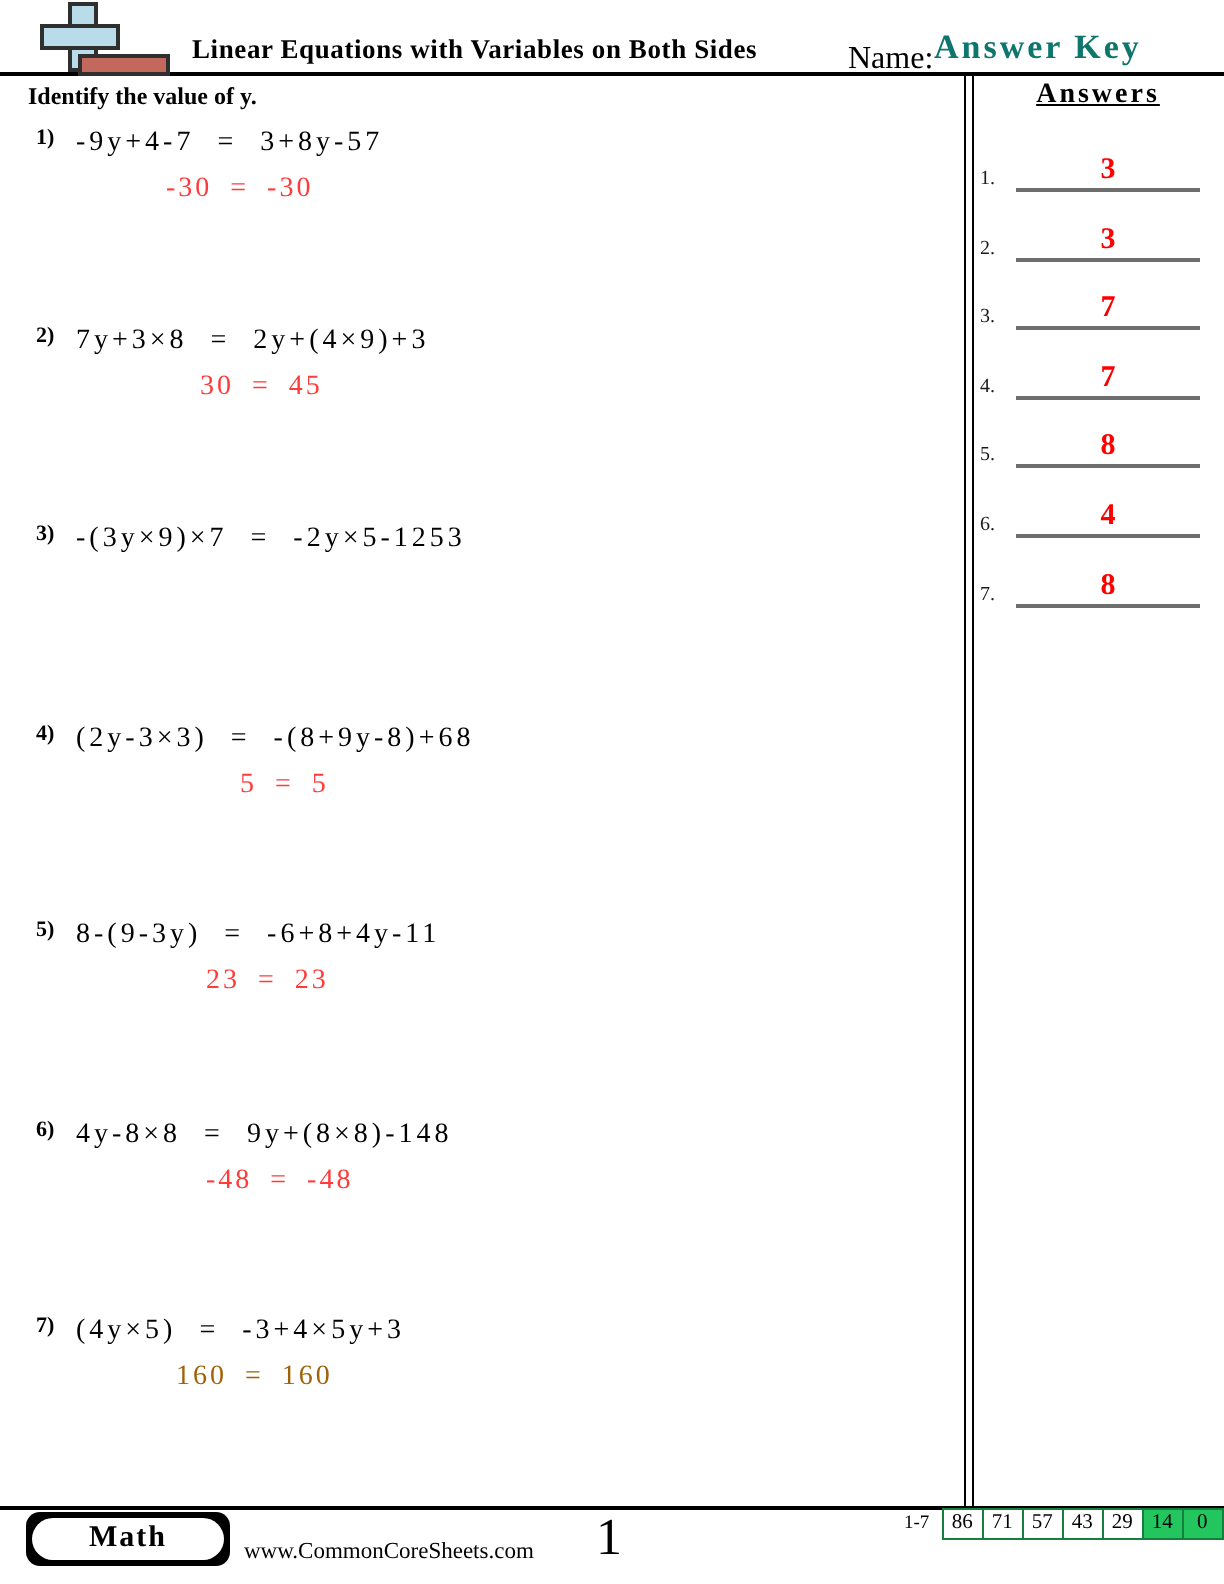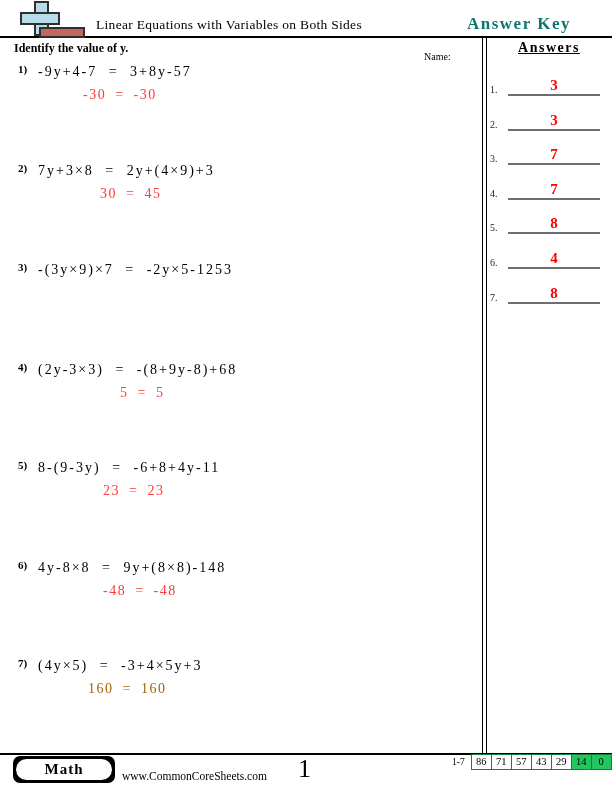--- a/index.html
+++ b/index.html
@@ -8,22 +8,22 @@
     font-family:"Liberation Serif", serif; color:#000; overflow:hidden;
   }
 
   
   .header-line { position:absolute; top:36px; left:0; width:612px; border-top:2px solid #000; }
   .logo { position:absolute; left:20px; top:0; width:70px; height:40px; z-index:2; }
   .logo-v { position:absolute; left:14px; top:1px; width:15px; height:35px; background:#b9dcea; border:2px solid #2f2f2f; box-sizing:border-box; }
   .logo-h { position:absolute; left:0px; top:12px; width:40px; height:13px; background:#b9dcea; border:2px solid #2f2f2f; box-sizing:border-box; }
   .logo-fill { position:absolute; left:16px; top:14px; width:11px; height:9px; background:#b9dcea; }
   .logo-brick { position:absolute; left:19px; top:27px; width:46px; height:11px; background:#c2685c; border:2px solid #2f2f2f; box-sizing:border-box; }
-  .title { position:absolute; top:17px; left:96px; font-size:13.5px; white-space:nowrap; letter-spacing:0.3px; }
-  .name-label { position:absolute; top:21px; left:424px; font-size:10px;margin-top:30px; }
+  .title { position:absolute; top:17px; left:96px; font-size:13.5px; white-space:nowrap; letter-spacing:0.3px;font-weight:bold; }
+  .name-label { position:absolute; top:21px; left:424px; font-size:16px; }
   .name-value { position:absolute; top:14px; left:467px; font-size:17px; font-weight:bold; letter-spacing:1.5px; white-space:nowrap; }
   .instruction { position:absolute; top:41px; left:14px; font-size:12px; font-weight:bold; }
 
   
   .divider { position:absolute; left:482px; top:38px; height:715px; width:3px; border-left:1.5px solid #000; border-right:1.5px solid #000; box-sizing:content-box; }
   .answers-title { position:absolute; top:40px; left:490px; width:118px; text-align:center; font-size:14px; font-weight:bold; letter-spacing:1.5px; text-decoration:underline; }
   .arow { position:absolute; left:490px; width:110px; height:22px; display:flex; align-items:flex-end; }
   .anum { width:18px; font-size:10px; color:#1a1a1a; padding-bottom:1px; }
   .aline { flex:1; border-bottom:2px solid #6e6e6e; text-align:center; }
   .aval { font-size:15px; font-weight:bold; line-height:17px; }

